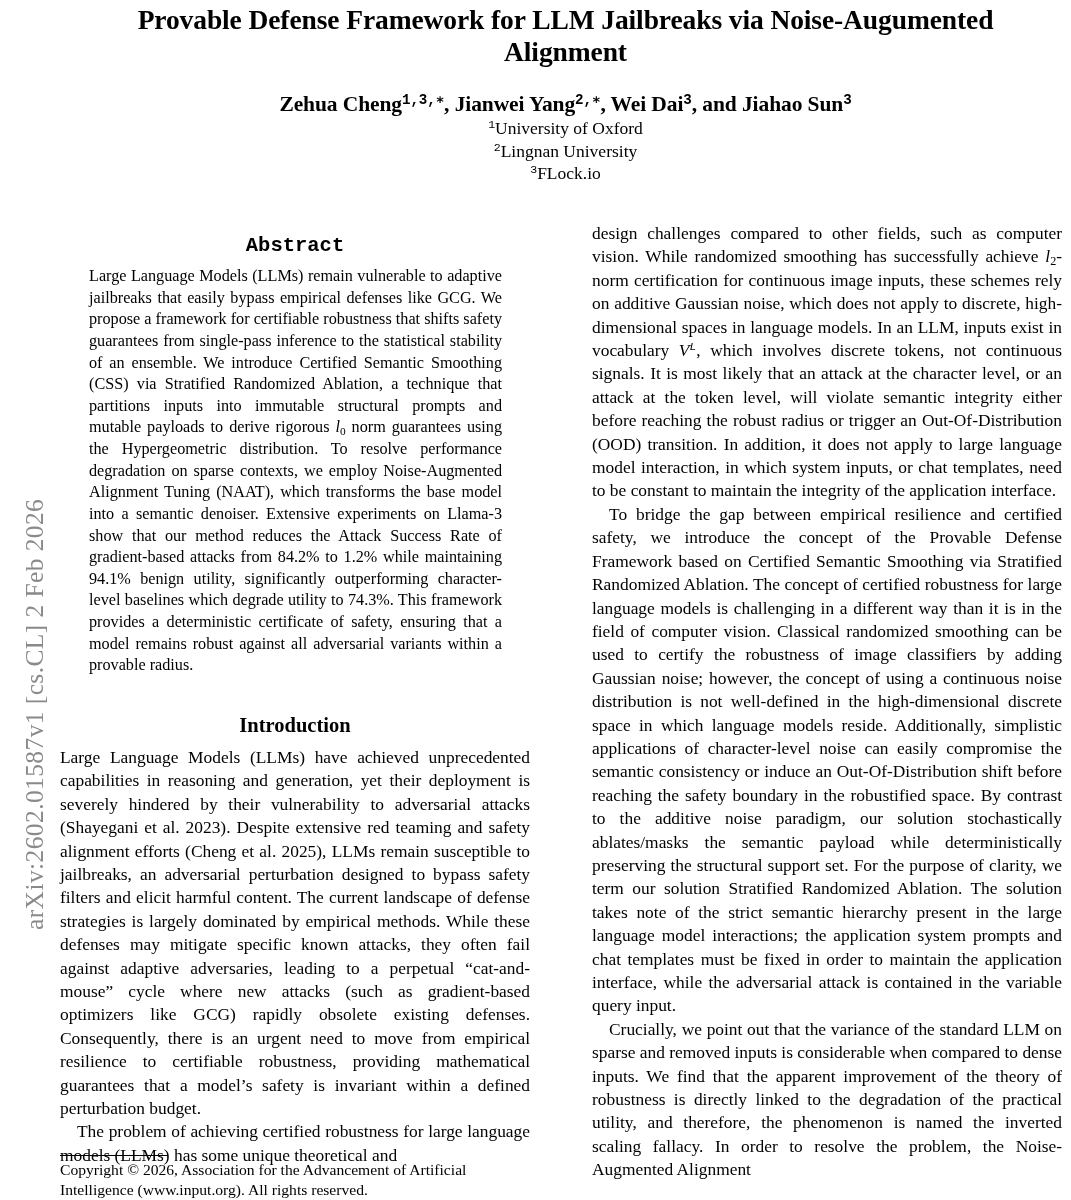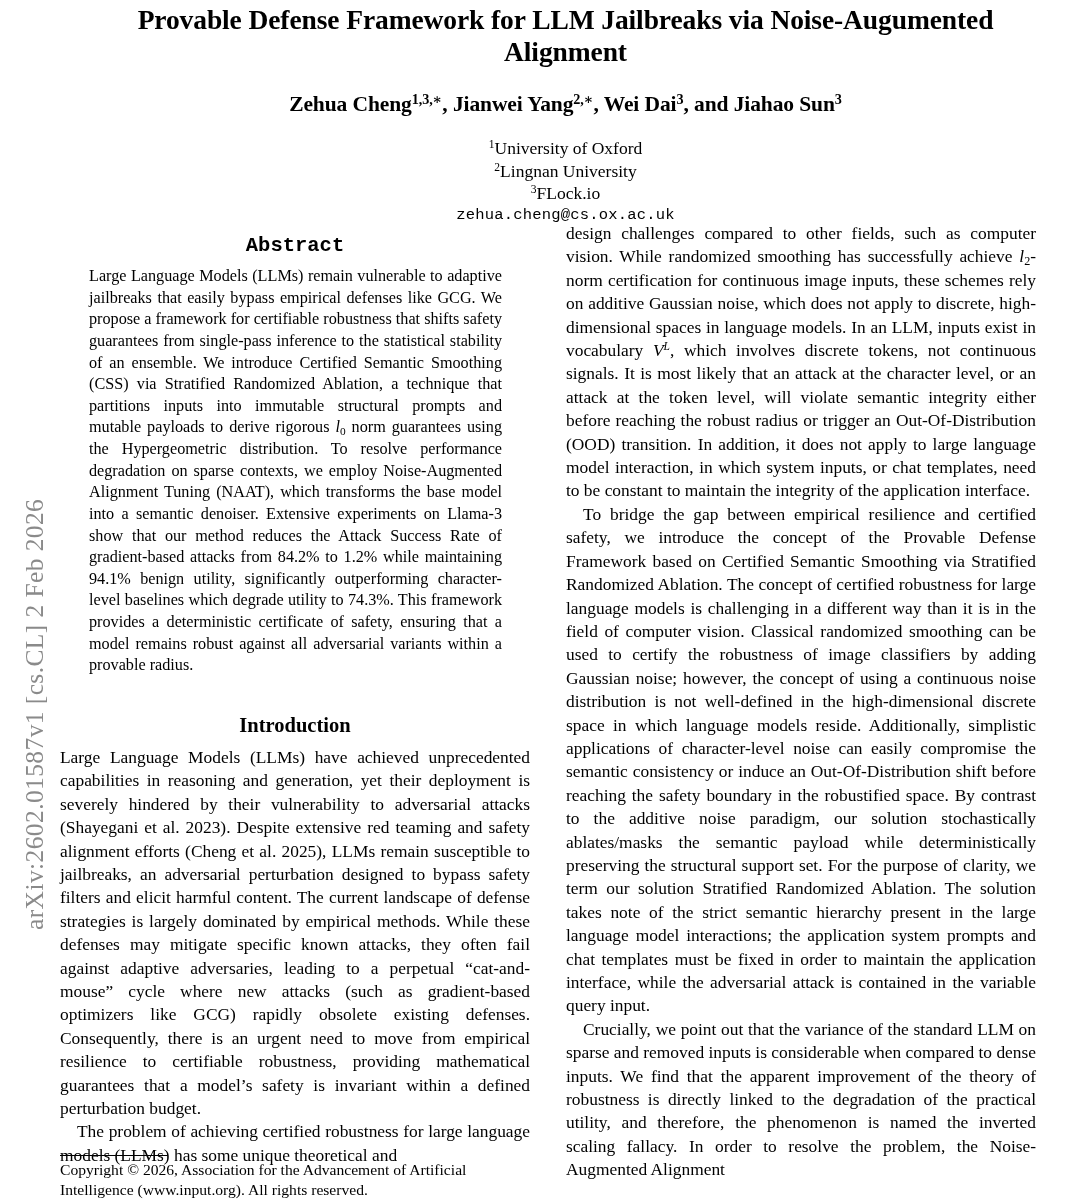--- a/index.html
+++ b/index.html
@@ -53,36 +53,37 @@
     letter-spacing: -0.1px;
   }
   #authors {
     margin-top: 24px;
     text-align: center;
     font-size: 21.5px;
     font-weight: bold;
     letter-spacing: -0.1px;
   }
   #affiliations {
-    margin-top: 20px;
+    margin-top: 0;
     text-align: center;
     font-size: 17.5px;
     line-height: 1.27;
   }
   #email {
     margin-top: 2px;
     text-align: center;
     font-family: "Liberation Mono", "DejaVu Sans Mono", monospace;
     font-size: 15.5px;
     letter-spacing: 0.2px;
   }
   sup {
     font-size: 0.66em;
     vertical-align: 0.52em;
     line-height: 0;
+    font-family: Liberation Mono, monospace;
   }
   .mathit { font-style: italic; }
   .sub {
     font-size: 0.7em;
     vertical-align: -0.28em;
     line-height: 0;
   }
   .cal {
     font-family: "Liberation Serif", "DejaVu Serif", serif;
     font-style: italic;
@@ -96,21 +97,21 @@
     width: 1011px;
     height: 978px;
   }
   .col {
     position: absolute;
     top: 0;
     width: 470px;
     height: 978px;
   }
   #col-left  { left: 0; }
-  #col-right { left: 506px; }
+  #col-right { left: 532px; }
 
   .sec-head {
     text-align: center;
     font-size: 20.5px;
     font-weight: bold;
     margin: 0 0 9px 0;
   }
   #abstract-head { margin-top: 12px; font-family: Liberation Mono, monospace; }
 
   #abstract-body {
@@ -169,21 +170,20 @@
     <div id="authors">
       <span>Zehua Cheng</span><sup>1,3,∗</sup><span>, </span><span>Jianwei Yang</span><sup>2,∗</sup><span>, </span><span>Wei Dai</span><sup>3</sup><span>, and </span><span>Jiahao Sun</span><sup>3</sup>
     </div>
 
     <div id="affiliations">
       <div><sup>1</sup><span>University of Oxford</span></div>
       <div><sup>2</sup><span>Lingnan University</span></div>
       <div><sup>3</sup><span>FLock.io</span></div>
     </div>
 
-    <div id="email">zehua.cheng@cs.ox.ac.uk</div>
 
     <div id="columns">
 
       <div class="col" id="col-left">
 
         <div class="sec-head" id="abstract-head">Abstract</div>
 
         <div id="abstract-body"><span>Large Language Models (LLMs) remain vulnerable to adaptive jailbreaks that easily bypass empirical defenses like GCG. We propose a framework for certifiable robustness that shifts safety guarantees from single-pass inference to the statistical stability of an ensemble. We introduce Certified Semantic Smoothing (CSS) via Stratified Randomized Ablation, a technique that partitions inputs into immutable structural prompts and mutable payloads to derive rigorous </span><span class="mathit">l</span><span class="sub">0</span><span> norm guarantees using the Hypergeometric distribution. To resolve performance degradation on sparse contexts, we employ Noise-Augmented Alignment Tuning (NAAT), which transforms the base model into a semantic denoiser. Extensive experiments on Llama-3 show that our method reduces the Attack Success Rate of gradient-based attacks from 84.2% to 1.2% while maintaining 94.1% benign utility, significantly outperforming character-level baselines which degrade utility to 74.3%. This framework provides a deterministic certificate of safety, ensuring that a model remains robust against all adversarial variants within a provable radius.</span></div>
 
         <div class="sec-head" id="intro-head">Introduction</div>

